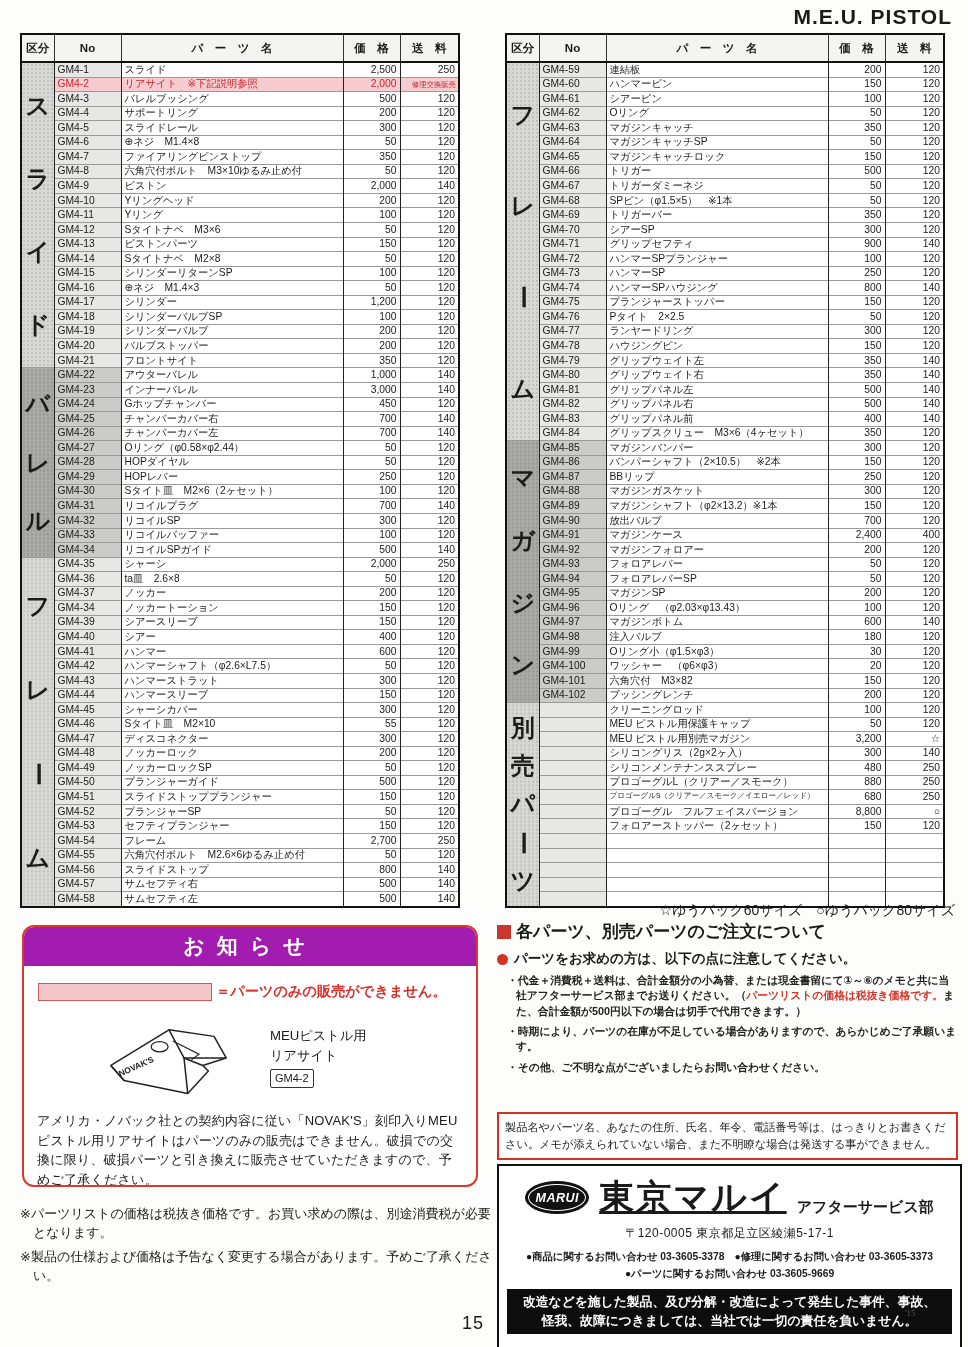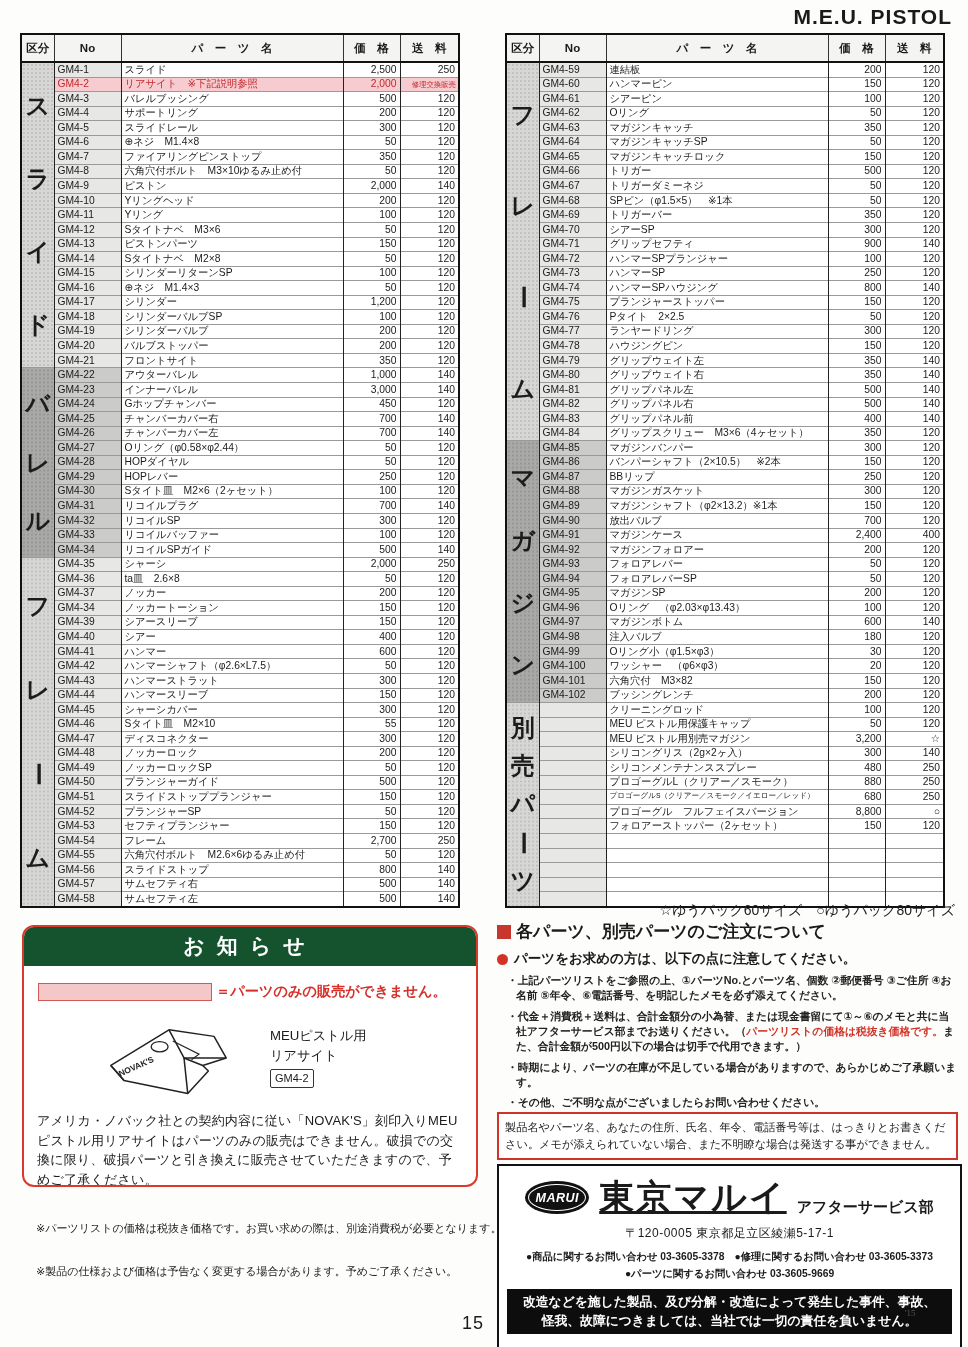--- a/index.html
+++ b/index.html
@@ -57,31 +57,31 @@
   .dept{font-size:15px;font-weight:bold;align-self:flex-end;padding-bottom:4px;}
   .addr{text-align:center;font-size:12px;margin-top:4px;letter-spacing:0.5px;}
   .contacts{display:flex;justify-content:center;gap:10px;font-size:10.3px;font-weight:bold;margin-top:8px;}
   .contacts2{text-align:center;font-size:10.3px;font-weight:bold;margin-top:3px;}
   .svc-warning{background:#0d0d0d;color:#fff;font-weight:bold;font-size:12.8px;text-align:center;
       line-height:1.45;padding:4px 4px;margin-top:8px;}
 
   
   .notice-box{position:absolute;left:22px;top:925px;width:452px;height:258px;border:2.5px solid #d93a2b;
       border-radius:12px;background:#fff;overflow:hidden;}
-  .notice-header{background:#14532d;color:#fff;font-size:21px;font-weight:bold;text-align:center;
+  .notice-header{background:#a21caf;color:#fff;font-size:21px;font-weight:bold;text-align:center;
       letter-spacing:12px;padding:5px 0 6px;}
   .legend-row{display:flex;align-items:center;gap:4px;margin:16px 10px 0 14px;}
   .swatch{width:172px;height:16px;background:#f4c7c9;border:1px solid #cf5a55;flex:0 0 auto;}
   .legend-text{color:#d6302a;font-weight:bold;font-size:14.2px;white-space:nowrap;}
   .figure-row{display:flex;align-items:center;gap:26px;margin:10px 0 0 70px;}
   .fig-labels{font-size:13.2px;line-height:1.55;}
   .code-box{display:inline-block;border:1.2px solid #333;border-radius:2px;padding:0 4px;font-size:11px;margin-top:2px;}
   .notice-body{margin:8px 13px 0;font-size:13px;line-height:1.5;letter-spacing:0.2px;}
 
-  .fnote{position:absolute;left:20px;width:462px;font-size:11px;line-height:1.45;margin:16px;
+  .fnote{position:absolute;left:20px;width:462px;font-size:13px;line-height:1.45;margin:0;
       padding-left:13px;text-indent:-13px;}
   .fnote.n1{top:1205px;}
   .fnote.n2{top:1248px;}
 
   .page-number{position:absolute;left:462px;top:1313px;font-size:18px;letter-spacing:1px;}
   .edition{position:absolute;left:905px;top:1308px;font-size:9px;color:#555;font-family:Liberation Serif, serif;}
 </style>
 </head>
 <body>
 
@@ -883,21 +883,20 @@
 
   <div class="order-section">
     <div class="order-heading">
       <span class="sq"></span>
       <span>各パーツ、別売パーツのご注文について</span>
     </div>
     <div class="order-lead">
       <span class="dot"></span>
       <span>パーツをお求めの方は、以下の点に注意してください。</span>
     </div>
-    <p class="ob">・上記パーツリストをご参照の上、①パーツNo.とパーツ名、個数 ②郵便番号 ③ご住所 ④お名前 ⑤年令、⑥電話番号、を明記したメモを必ず添えてください。</p>
     <p class="ob"><span>・代金＋消費税＋送料は、合計金額分の小為替、または現金書留にて①～⑥のメモと共に当社アフターサービス部までお送りください。（</span><span class="red">パーツリストの価格は税抜き価格です。</span><span>また、合計金額が500円以下の場合は切手で代用できます。）</span></p>
     <p class="ob">・時期により、パーツの在庫が不足している場合がありますので、あらかじめご了承願います。</p>
     <p class="ob">・その他、ご不明な点がございましたらお問い合わせください。</p>
   </div>
 
   <div class="write-box">
     <span>製品名やパーツ名、あなたの住所、氏名、年令、電話番号等は、はっきりとお書きください。メモが添えられていない場合、また不明瞭な場合は発送する事ができません。</span>
   </div>
 
   <div class="service-box">

